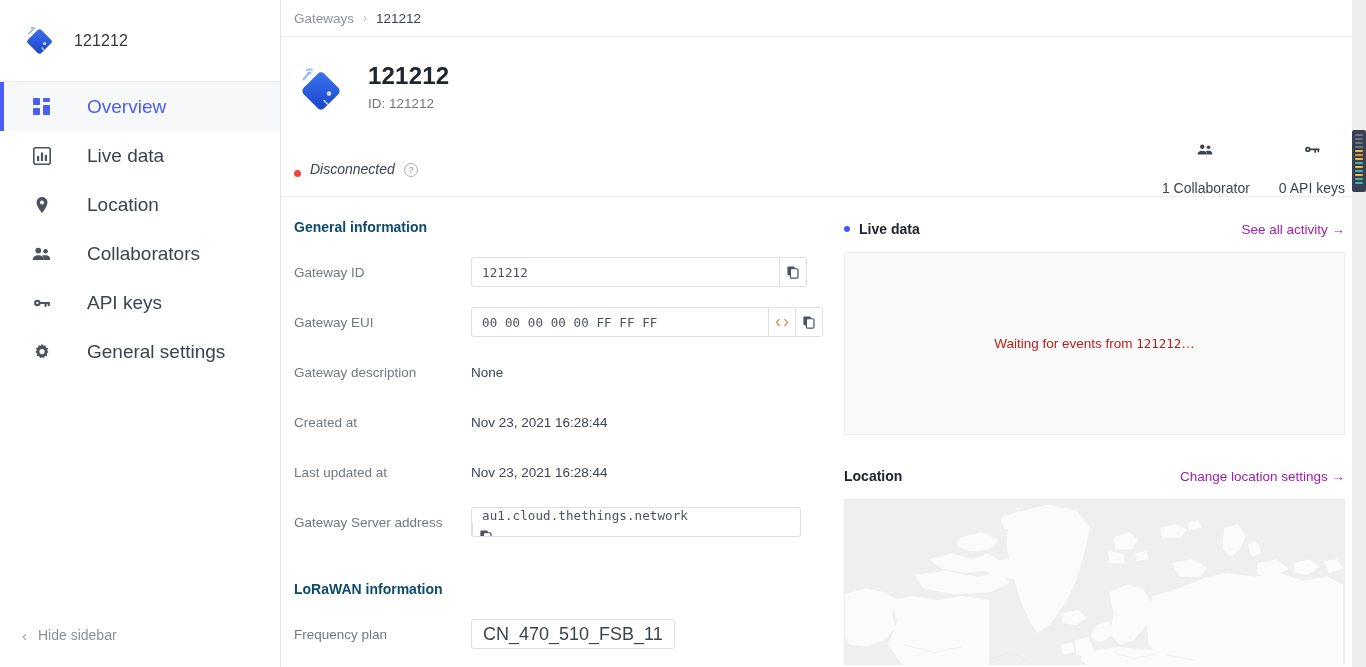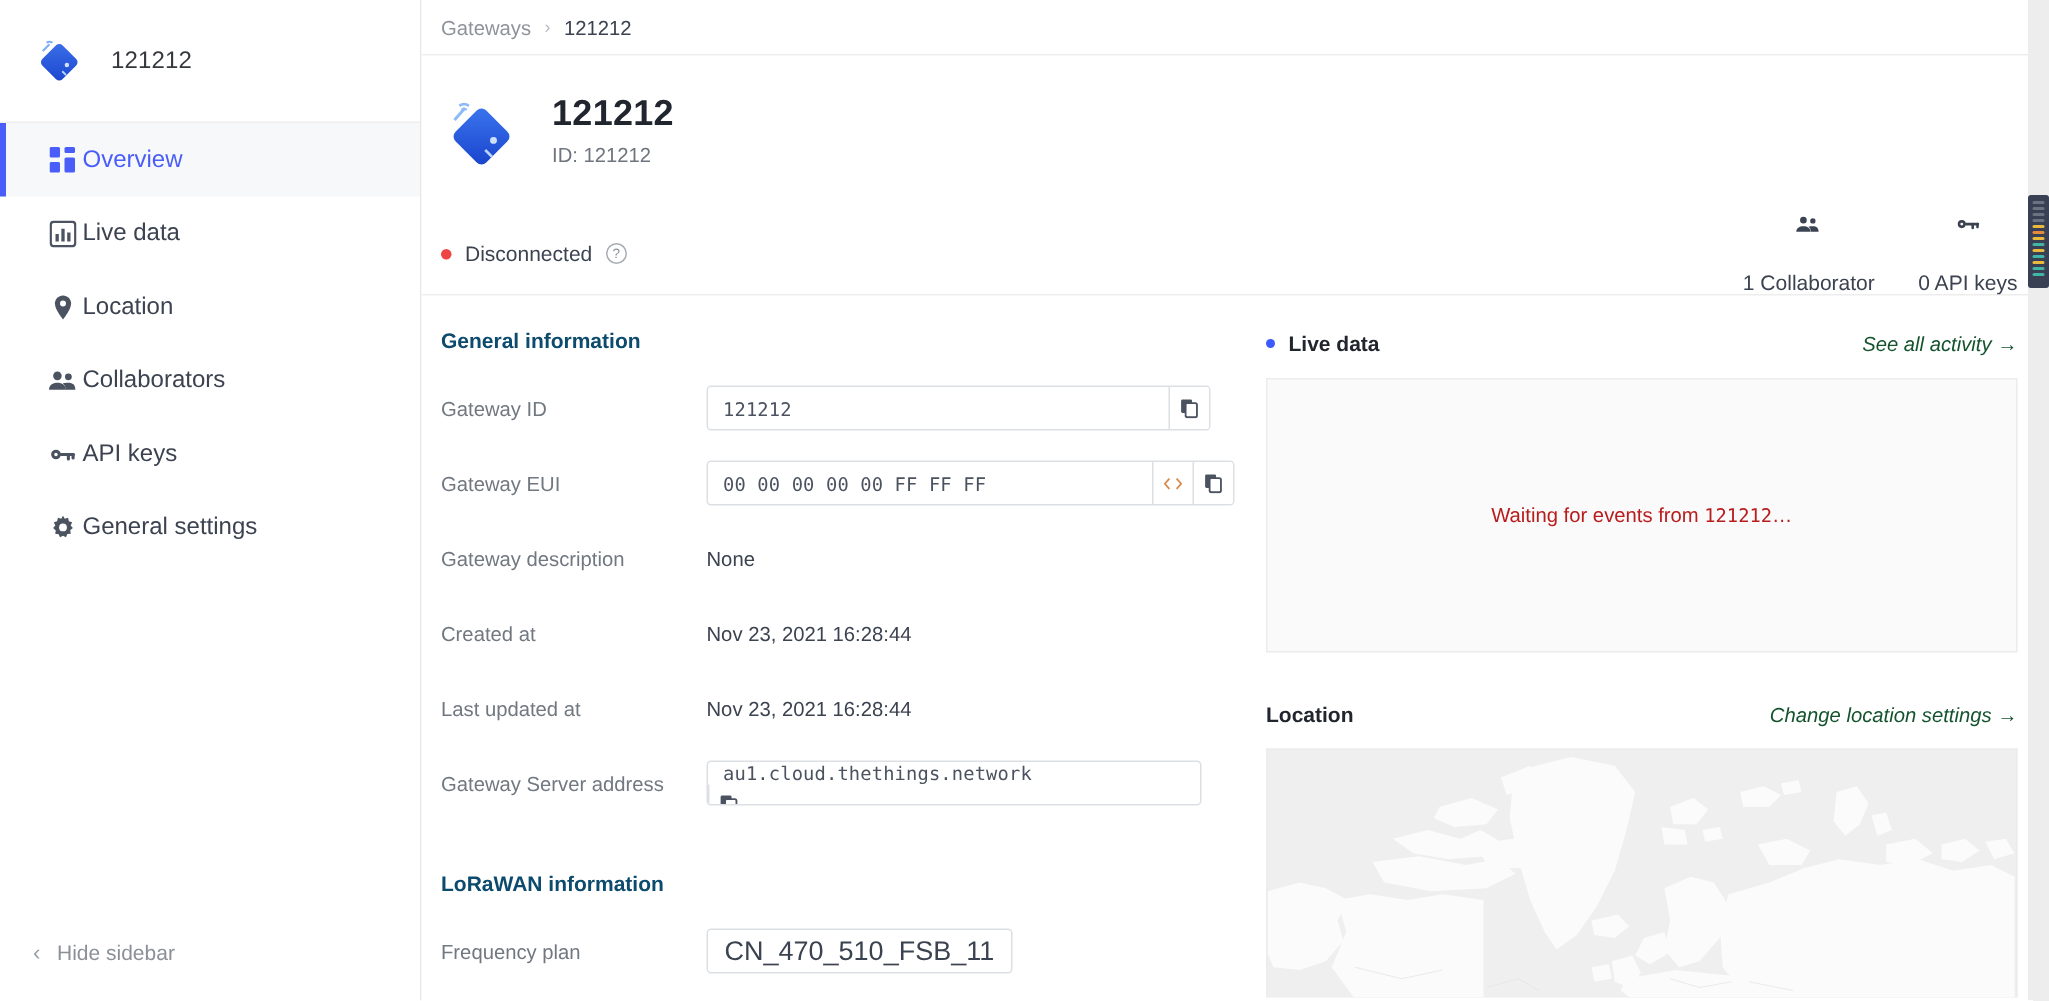--- a/index.html
+++ b/index.html
@@ -25,22 +25,22 @@
     height: 82px; display: flex; align-items: center;
     padding-left: 22px; gap: 18px;
     border-bottom: 1px solid #ededed;
   }
   .sb-logo { width: 34px; height: 34px; position: relative; flex: 0 0 34px; }
   .sb-title { font-size: 16px; color: #35383d; letter-spacing: .1px; }
 
   .sb-nav { padding-top: 0px; }
   .sb-item {
     height: 49px; display: flex; align-items: center;
-    padding-left: 28px; gap: 4px;
-    font-size: 16px; color: #3c4350;
+    padding-left: 28px; gap: 36px;
+    font-size: 19px; color: #3c4350;
     cursor: pointer; position: relative;
     border-left: 4px solid transparent;
   }
   .sb-item .ico { width: 19px; height: 19px; flex: 0 0 19px; display:flex; align-items:center; justify-content:center; }
   .sb-item.active {
     background: #f7f8fa;
     border-left: 4px solid #4a5df9;
     color: #4a5df9;
   }
   .sb-item.active .sb-label { color: #4a5df9; }
@@ -73,21 +73,21 @@
   .gw-icon { width: 52px; height: 52px; position: relative; flex: 0 0 52px; margin-top: 2px;}
   .gw-title { font-size: 24px; font-weight: bold; color: #21252e; letter-spacing: .2px; line-height: 1.15; }
   .gw-sub { font-size: 13.5px; color: #6f757e; margin-top: 6px; }
 
   .status-bar {
     margin-top: 26px; height: 55px;
     display: flex; align-items: center;
     border-bottom: 1px solid #ededed;
     padding-right: 21px;
   }
-  .status-left { display: flex; align-items: center; gap: 9px; padding-left: 13px; font-size: 14px; color: #3c4350; }
+  .status-left { display: flex; align-items: flex-end; gap: 9px; padding-left: 13px; font-size: 14px; color: #3c4350; font-style: italic; }
   .dot-red { width: 7px; height: 7px; border-radius: 50%; background: #ef4444; }
   .q-mark {
     width: 14px; height: 14px; border-radius: 50%;
     border: 1px solid #a8adb4; color: #8b9098;
     font-size: 9px; display: inline-flex; align-items: center; justify-content: center;
     cursor: pointer;
   }
   .status-right { margin-left: auto; display: flex; align-items: center; gap: 29px; font-size: 14px; color: #3c4350; }
   .stat-chip { display: flex; align-items: center; gap: 24px; cursor: pointer; flex-direction: column; }
 
@@ -123,21 +123,21 @@
   .plainbox {
     border: 1px solid #dcdfe3; border-radius: 3px; height: 30px;
     display: inline-flex; align-items: center; padding: 0 11px;
     font-size: 18px; color: #3c4350;
   }
 
   
   .panel-head { display: flex; align-items: center; height: 20px; margin-bottom: 13px; }
   .panel-title { font-size: 14px; font-weight: bold; color: #21252e; display: flex; align-items: center; gap: 9px; }
   .dot-blue { width: 6px; height: 6px; border-radius: 50%; background: #3b5bfd; }
-  .panel-link { margin-left: auto; font-size: 13.5px; color: #14532d; cursor: pointer; font-style: italic; }
+  .panel-link { margin-left: auto; font-size: 13.5px; color: #a21caf; cursor: pointer; }
 
   .livebox {
     height: 183px; background: #fafafa; border: 1px solid #ececec;
     display: flex; align-items: center; justify-content: center;
     font-size: 13.5px; color: #b91c1c;
   }
   .livebox .mono { font-family: "DejaVu Sans Mono", monospace; font-size: 12.5px; }
 
   .loc-wrap { margin-top: 31px; }
   .mapbox {

